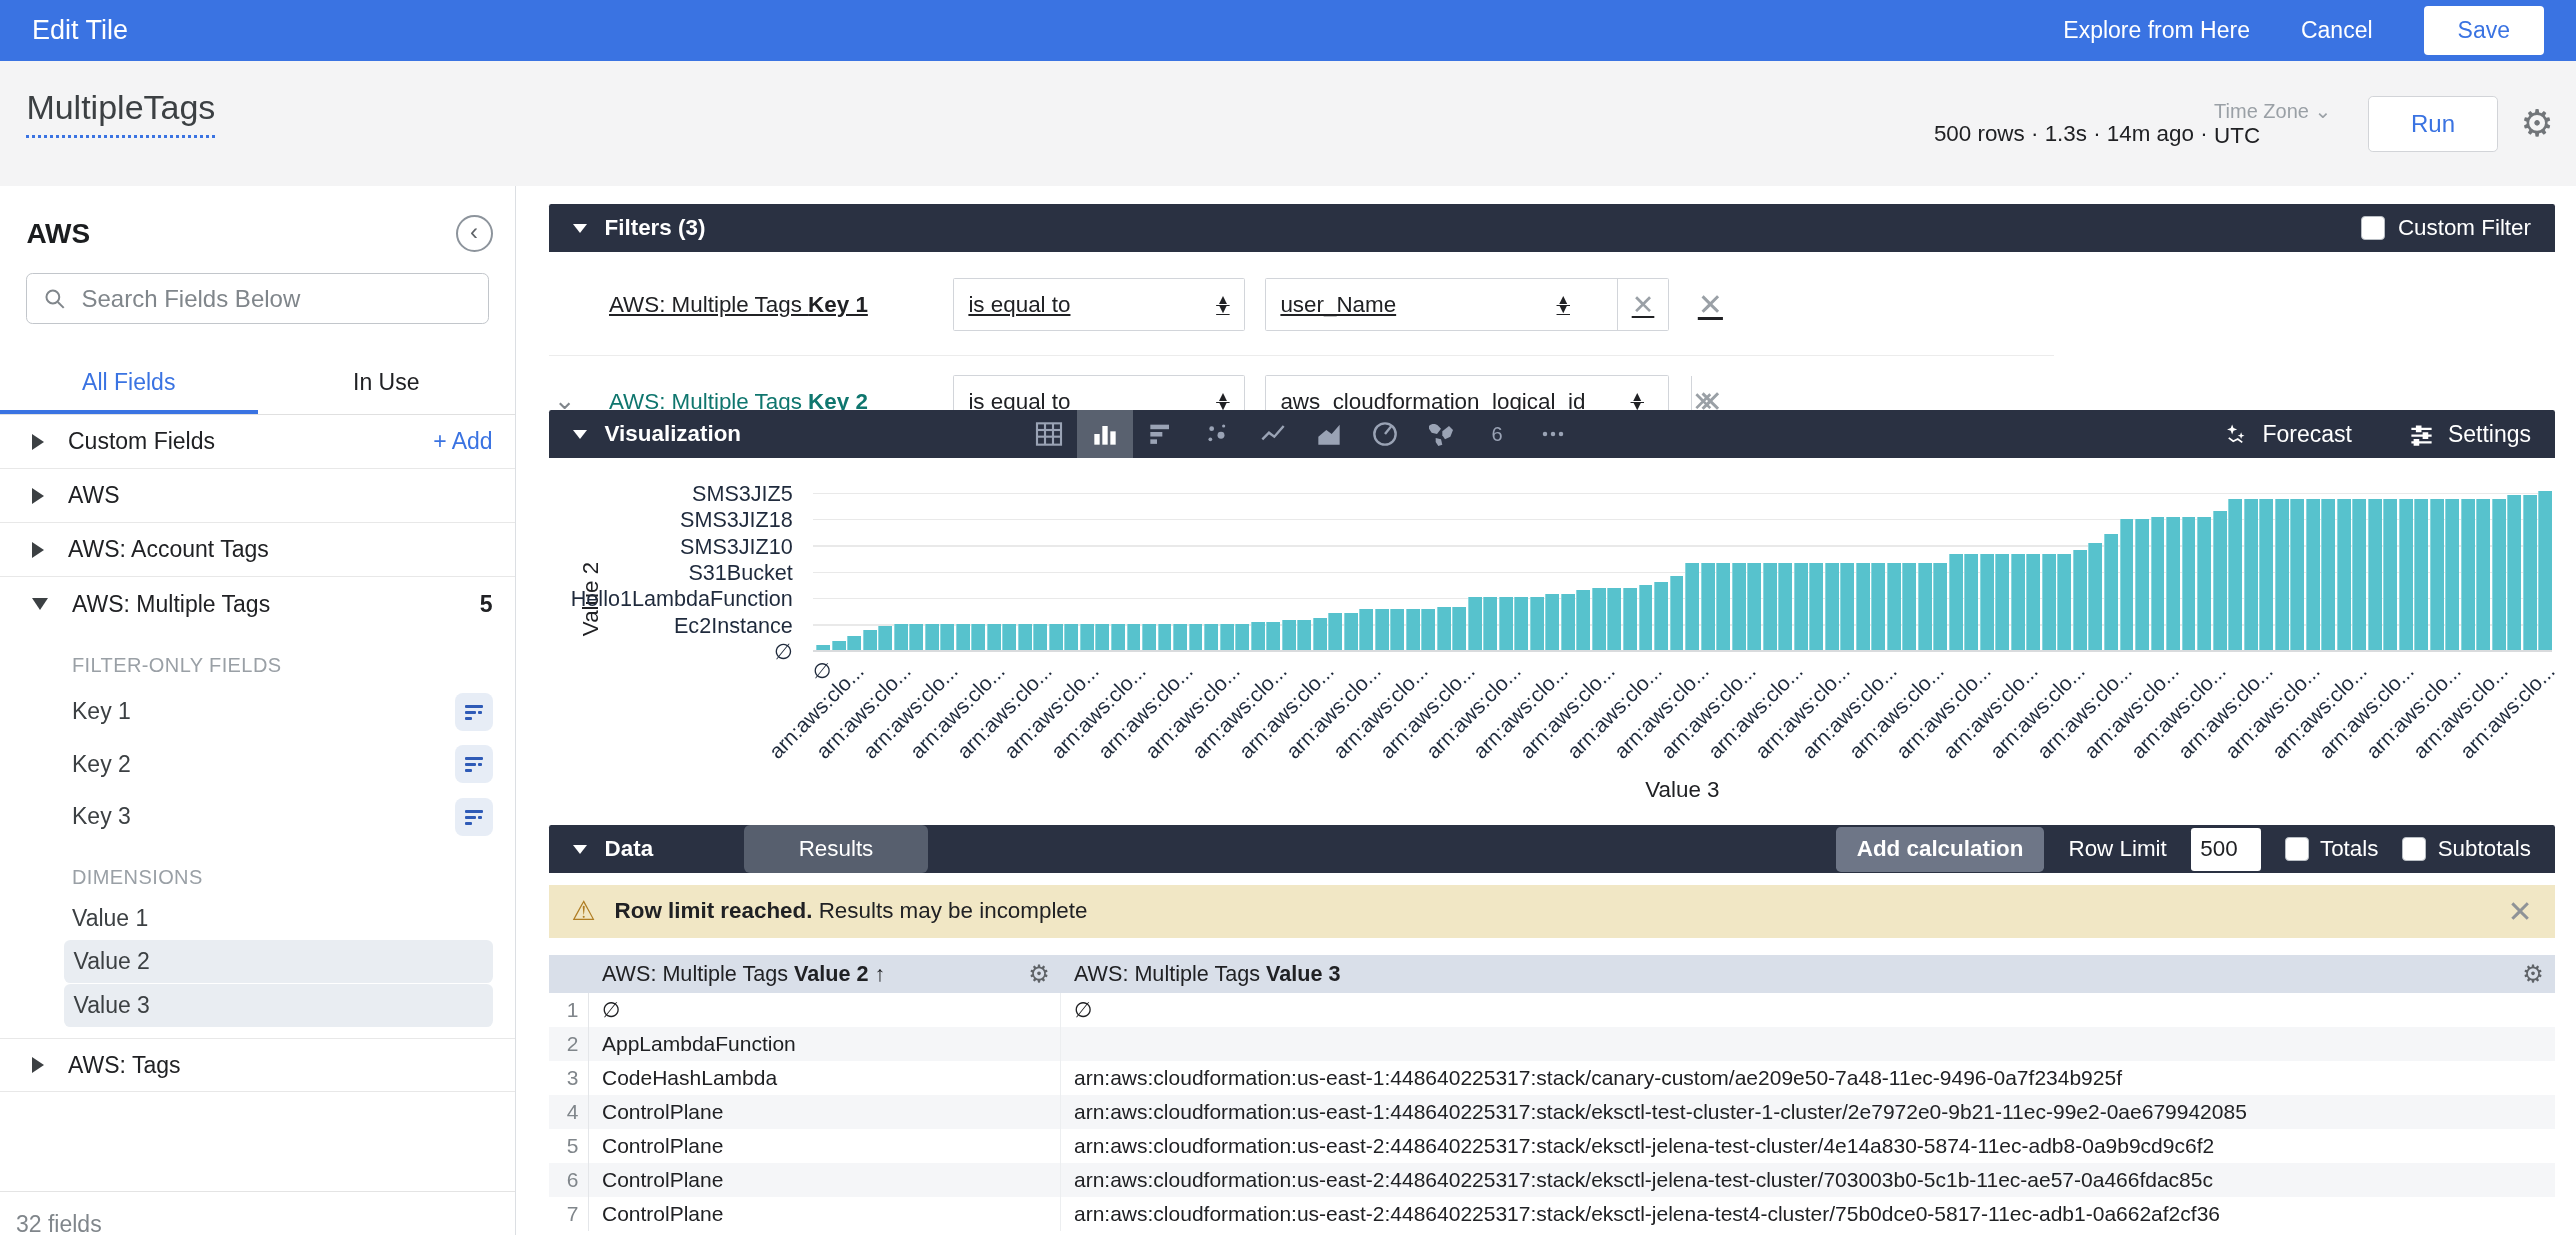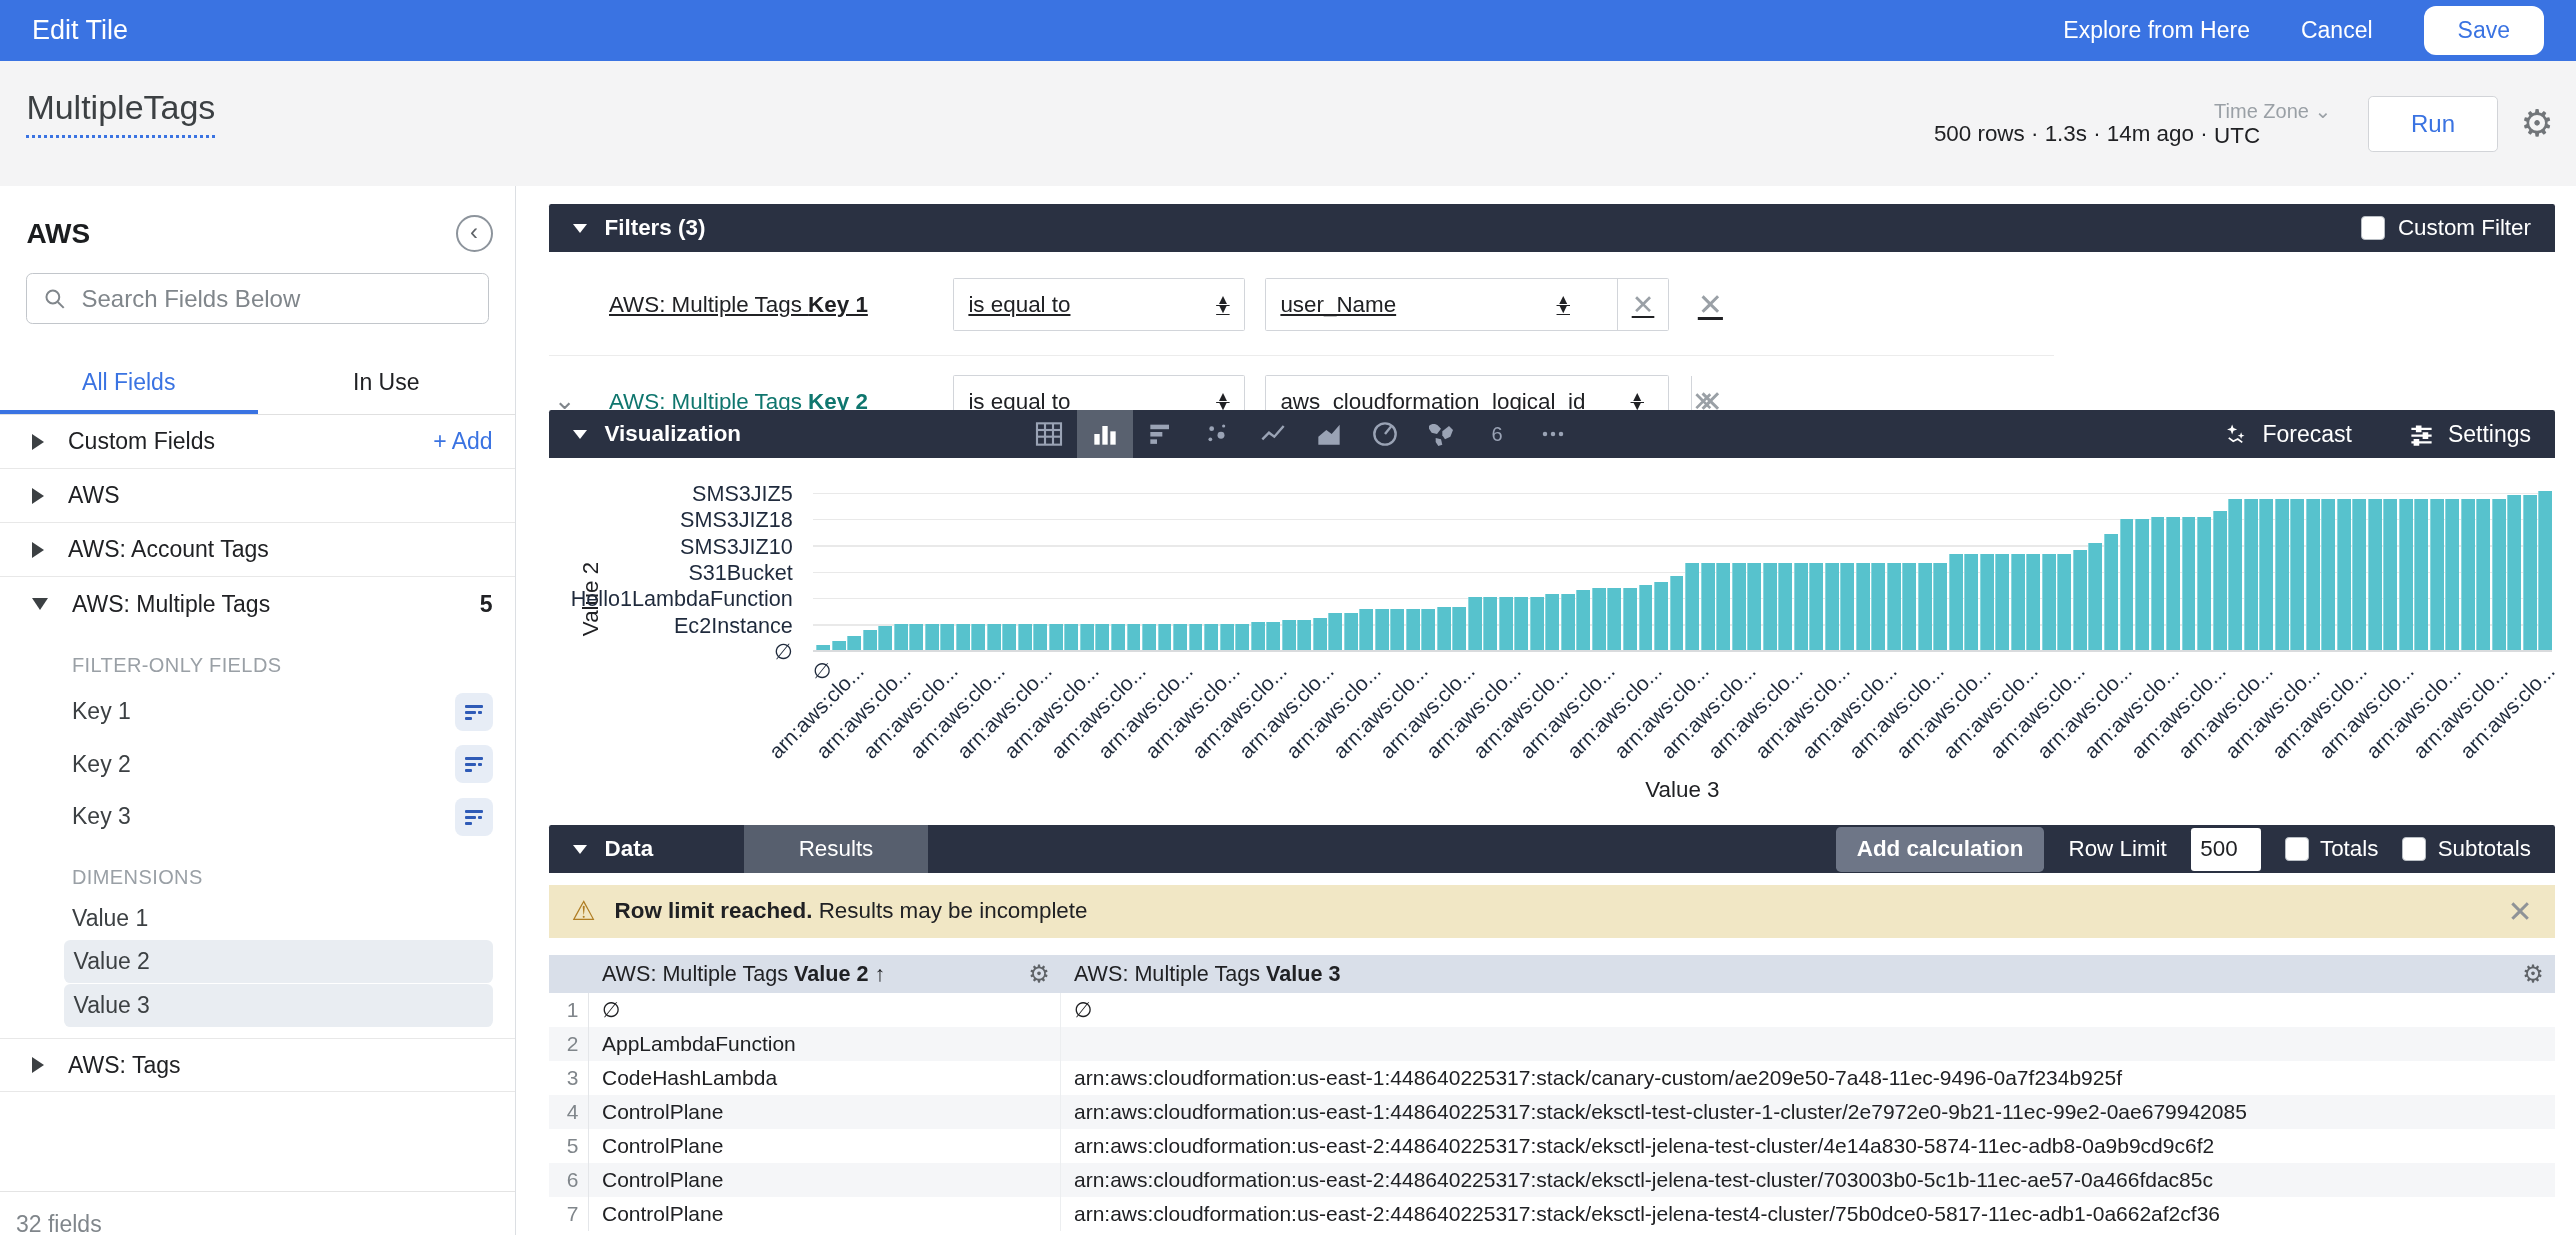--- a/index.html
+++ b/index.html
@@ -5,21 +5,21 @@
   * { margin:0; padding:0; box-sizing:border-box; }
   html,body { width:2576px; height:1236px; overflow:hidden; }
   body { font-family:"Liberation Sans","DejaVu Sans",sans-serif; background:#ffffff; color:#202124; }
   .app { position:relative; width:2576px; height:1236px; overflow:hidden; background:#fff; }
 
   
   .topbar { position:absolute; left:0; top:0; width:100%; height:61px; background:#3a73e2; display:flex; align-items:center; padding:0 32px; }
   .topbar-title { color:#fff; font-size:27px; font-weight:400; }
   .topbar-actions { margin-left:auto; display:flex; align-items:center; gap:51px; }
   .topbar-link { color:#fff; font-size:23px; cursor:pointer; background:none; border:none; font-family:inherit; }
-  .save-btn { background:#fff; color:#3a73e2; font-size:23px; border:none; border-radius:12px; padding:11.2px 34px; font-family:inherit; cursor:pointer; }
+  .save-btn { background:#fff; color:#3a73e2; font-size:23px; border:none; border-radius:4px; padding:11.2px 34px; font-family:inherit; cursor:pointer; }
 
   
   .queryhead { position:absolute; left:0; top:61px; width:100%; height:125px; background:#f4f4f5; display:flex; align-items:center; padding:0 22.4px 0 26.4px; }
   .query-name-wrap { align-self:flex-start; margin-top:27px; }
   .query-name { font-size:34px; color:#3c4043; font-weight:400; padding-bottom:8px; border-bottom:3.2px dotted #3a73e2; display:inline-block; }
   .qh-right { margin-left:auto; display:flex; align-items:center; gap:22.4px; }
   .stats-line { display:flex; align-items:flex-end; gap:6.4px; }
   .stats-text { font-size:22.4px; color:#202124; padding-bottom:1.6px; }
   .tz-col { display:flex; flex-direction:column; align-items:flex-start; }
   .tz-label { font-size:20px; color:#9aa0a6; }
@@ -98,21 +98,21 @@
   .ylabels { position:absolute; left:0; top:1.6px; width:255px; height:192px; }
   .ylabels span { position:absolute; right:11.2px; transform:translateY(50%); font-size:21.6px; color:#1f2a3c; white-space:nowrap; }
   .xticks { position:absolute; left:264px; right:3.2px; top:197px; height:120px; overflow:visible; }
   .xticks .xt { position:absolute; top:3.2px; white-space:nowrap; font-size:21px; color:#1f2a3c; transform-origin:100% 0; transform:rotate(-45deg); }
   .xticks .xt0 { position:absolute; left:0px; top:3.2px; font-size:21px; color:#1f2a3c; }
   .chart-xtitle { position:absolute; left:264px; right:3.2px; top:319px; text-align:center; font-size:22.4px; color:#202124; }
 
   
   .data-head { margin-top:16px; padding:0 24px 0 24px; }
   .data-title-group { display:flex; align-items:center; width:171px; }
-  .results-tab { align-self:stretch; width:184px; background:#575f6e; color:#fff; font-size:22.4px; display:flex; align-items:center; justify-content:center; cursor:pointer; }
+  .results-tab { align-self:stretch; width:184px; background:#575f6e; color:#fff; font-size:22.4px; display:flex; align-items:center; justify-content:center; cursor:pointer;border-radius:6px; }
   .data-right { margin-left:auto; display:flex; align-items:center; gap:24px; }
   .addcalc-btn { background:#6e7687; color:#fff; font-size:22.4px; font-weight:700; border:none; border-radius:4.8px; padding:9.6px 21px; font-family:inherit; cursor:pointer; }
   .rowlimit-label { color:#fff; font-size:22.4px; }
   .rowlimit-input { width:70px; height:43px; border:none; border-radius:3.2px; font-size:22.4px; padding:0 9.6px; font-family:inherit; color:#202124; background:#fff; }
   .chk-wrap { display:flex; align-items:center; gap:11.2px; }
   .chk-label { color:#fff; font-size:22.4px; }
 
   .warning { margin-top:11.2px; background:#f1e7c5; display:flex; align-items:center; padding:0 22.4px; height:53px; }
   .warn-icon { color:#b07e24; font-size:27px; margin-right:19px; }
   .warn-text { font-size:22.4px; color:#202124; }

